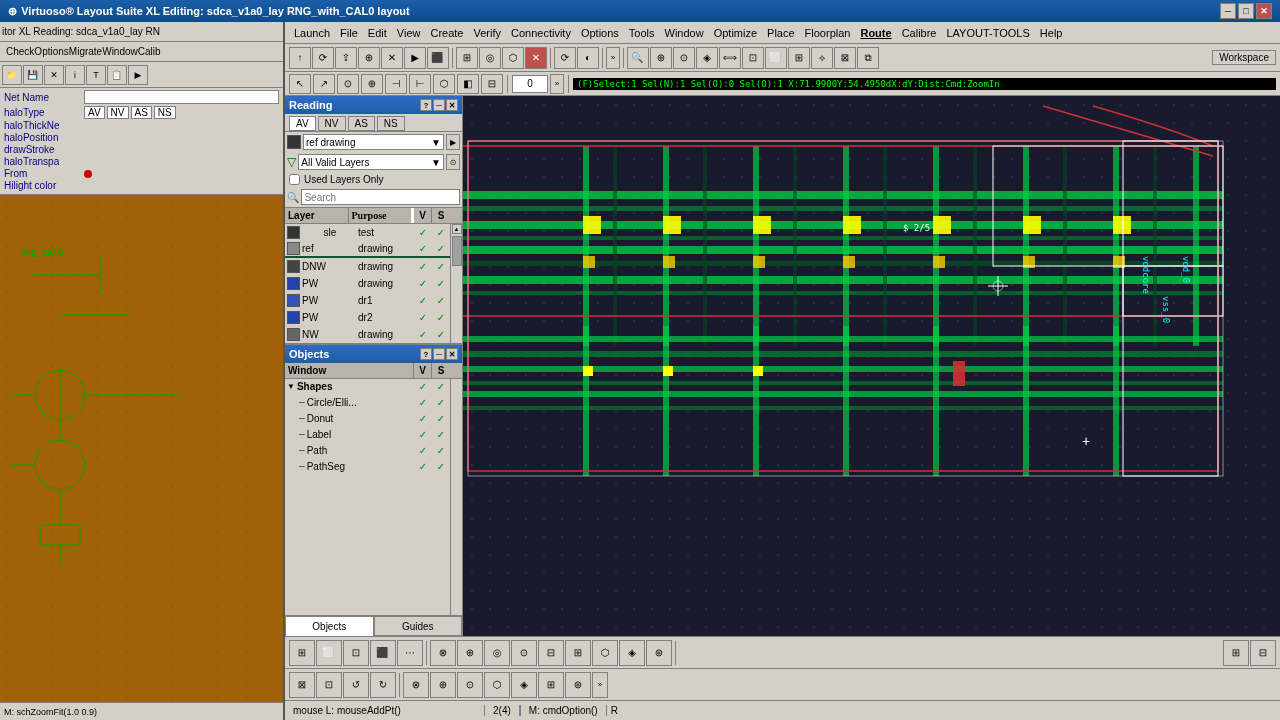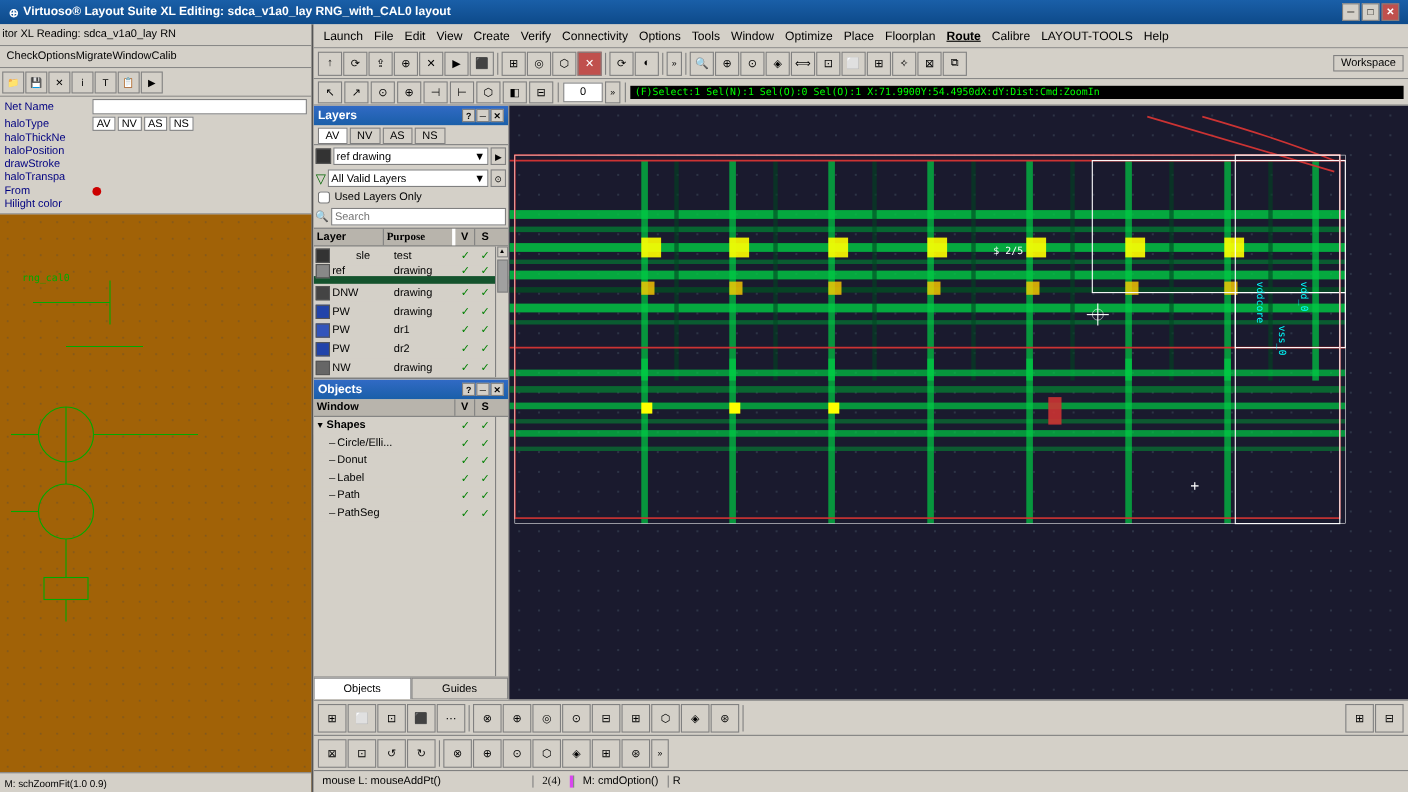--- a/index.html
+++ b/index.html
@@ -205,21 +205,21 @@
         </div>
       </div>
 
       <div style="flex:1; display:flex; overflow:hidden; position:relative;">
 
         <div style="width:178px; display:flex; flex-direction:column; background:#d4d0c8; border-right:1px solid #808080; flex-shrink:0; overflow:hidden;">
 
           <div style="background:#d4d0c8; border-bottom:2px solid #808080;">
 
             <div style="background:linear-gradient(to bottom,#316ac5,#1a5fa8);color:white;height:18px;display:flex;align-items:center;padding:0 4px;font-size:11px;font-weight:bold;">
-              <span style="flex:1;">Layers</span>
+              <span style="flex:1;">Reading</span>
               <div style="width:12px;height:12px;background:#d4d0c8;border:1px solid #808080;font-size:8px;display:flex;align-items:center;justify-content:center;cursor:pointer;color:#000;">?</div>
               <div style="width:12px;height:12px;background:#d4d0c8;border:1px solid #808080;font-size:8px;display:flex;align-items:center;justify-content:center;cursor:pointer;color:#000;margin-left:1px;">─</div>
               <div style="width:12px;height:12px;background:#d4d0c8;border:1px solid #808080;font-size:8px;display:flex;align-items:center;justify-content:center;cursor:pointer;color:#000;margin-left:1px;">✕</div>
             </div>
 
             <div style="display:flex;background:#d4d0c8;border-bottom:1px solid #808080;padding:0 4px;padding-top:2px;">
               <span style="padding:1px 6px;font-size:10px;cursor:pointer;border:1px solid #808080;background:white;margin-right:2px;">AV</span>
               <span style="padding:1px 6px;font-size:10px;cursor:pointer;border:1px solid #808080;background:#d4d0c8;margin-right:2px;">NV</span>
               <span style="padding:1px 6px;font-size:10px;cursor:pointer;border:1px solid #808080;background:#d4d0c8;margin-right:2px;">AS</span>
               <span style="padding:1px 6px;font-size:10px;cursor:pointer;border:1px solid #808080;background:#d4d0c8;">NS</span>
@@ -265,21 +265,21 @@
 
               <div style="display:flex;align-items:center;height:17px;border-bottom:1px solid #d4d0c8;cursor:pointer;">
                 <div style="width:13px;height:13px;background:#333;border:1px solid #555;margin:0 2px;flex-shrink:0;"></div>
                 <div style="flex:2;font-size:10px;overflow:hidden;text-align:center;">sle</div>
                 <div style="flex:2;font-size:10px;overflow:hidden;">test</div>
                 <div style="width:18px;text-align:center;font-size:10px;color:green;">✓</div>
                 <div style="width:18px;text-align:center;font-size:10px;color:green;">✓</div>
                 <div style="width:12px;"></div>
               </div>
 
-              <div style="display:flex;align-items:center;height:17px;border-bottom:7px solid #14532d;cursor:pointer;">
+              <div style="display:flex;align-items:center;height:17px;border-bottom:2px solid #14532d;cursor:pointer;">
                 <div style="width:13px;height:13px;background:#888;border:1px solid #555;margin:0 2px;flex-shrink:0;"></div>
                 <div style="flex:2;font-size:10px;">ref</div>
                 <div style="flex:2;font-size:10px;">drawing</div>
                 <div style="width:18px;text-align:center;font-size:10px;color:green;">✓</div>
                 <div style="width:18px;text-align:center;font-size:10px;color:green;">✓</div>
                 <div style="width:12px;"></div>
               </div>
 
               <div style="display:flex;align-items:center;height:17px;border-bottom:1px solid #d4d0c8;cursor:pointer;">
                 <div style="width:13px;height:13px;background:#444;border:1px solid #555;margin:0 2px;flex-shrink:0;"></div>
@@ -550,21 +550,21 @@
         <div style="width:26px;height:26px;background:#d4d0c8;border:1px solid #808080;font-size:10px;display:flex;align-items:center;justify-content:center;cursor:pointer;">◈</div>
         <div style="width:26px;height:26px;background:#d4d0c8;border:1px solid #808080;font-size:10px;display:flex;align-items:center;justify-content:center;cursor:pointer;">⊞</div>
         <div style="width:26px;height:26px;background:#d4d0c8;border:1px solid #808080;font-size:10px;display:flex;align-items:center;justify-content:center;cursor:pointer;">⊛</div>
         <div style="width:16px;height:26px;background:#d4d0c8;border:1px solid #808080;font-size:8px;display:flex;align-items:center;justify-content:center;cursor:pointer;">»</div>
       </div>
 
       <div style="background:#d4d0c8; height:20px; display:flex; align-items:center; border-top:1px solid #808080; font-size:10px;">
         <span style="padding:0 8px; border-right:1px solid #808080; min-width:200px;">
           <span>mouse L: mouseAddPt()</span>
         </span>
-        <span style="padding:0 8px; border-right:3px solid #d946ef;font-family:Liberation Serif, serif;">2(4)</span>
+        <span style="padding:0 8px; border-right:1px solid #d946ef;">2(4)</span>
         <span style="padding:0 8px; border-left:1px solid #808080;">M: cmdOption()</span>
         <span style="padding:0 4px; border-left:1px solid #808080;">R</span>
       </div>
 
     </div>
   </div>
 
 </div>
 
 </body></html>

